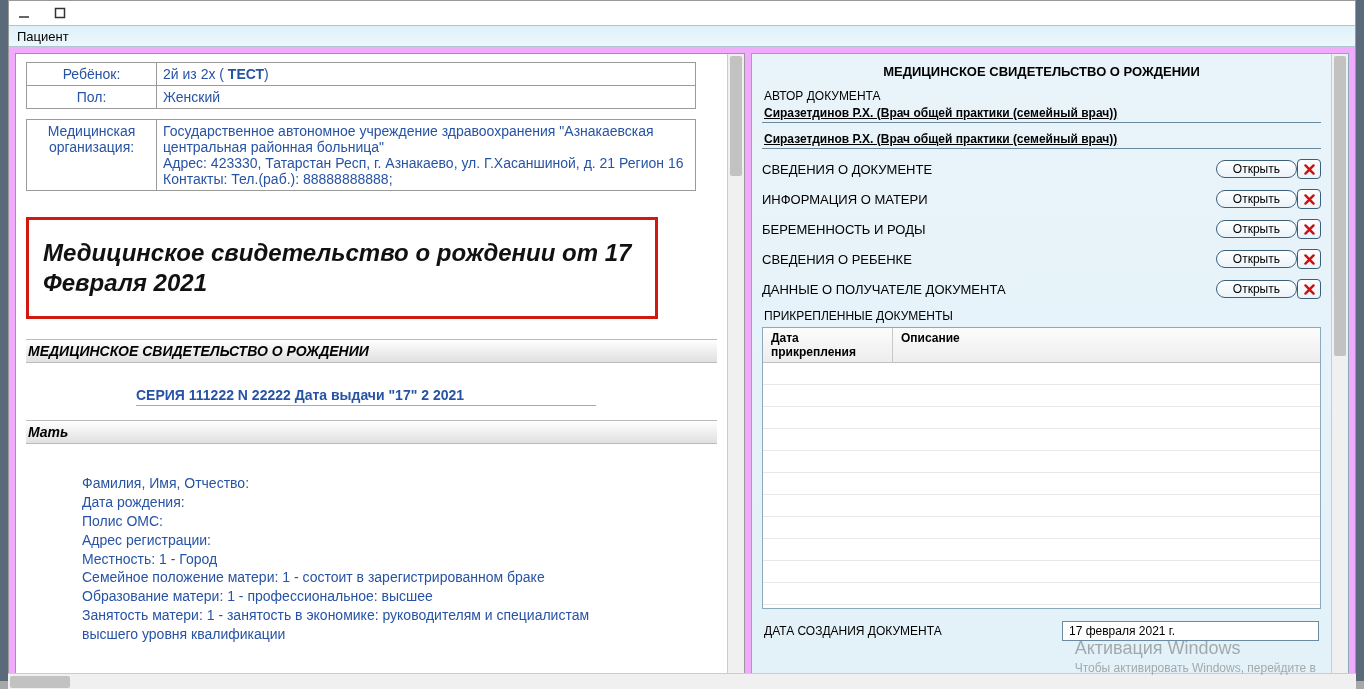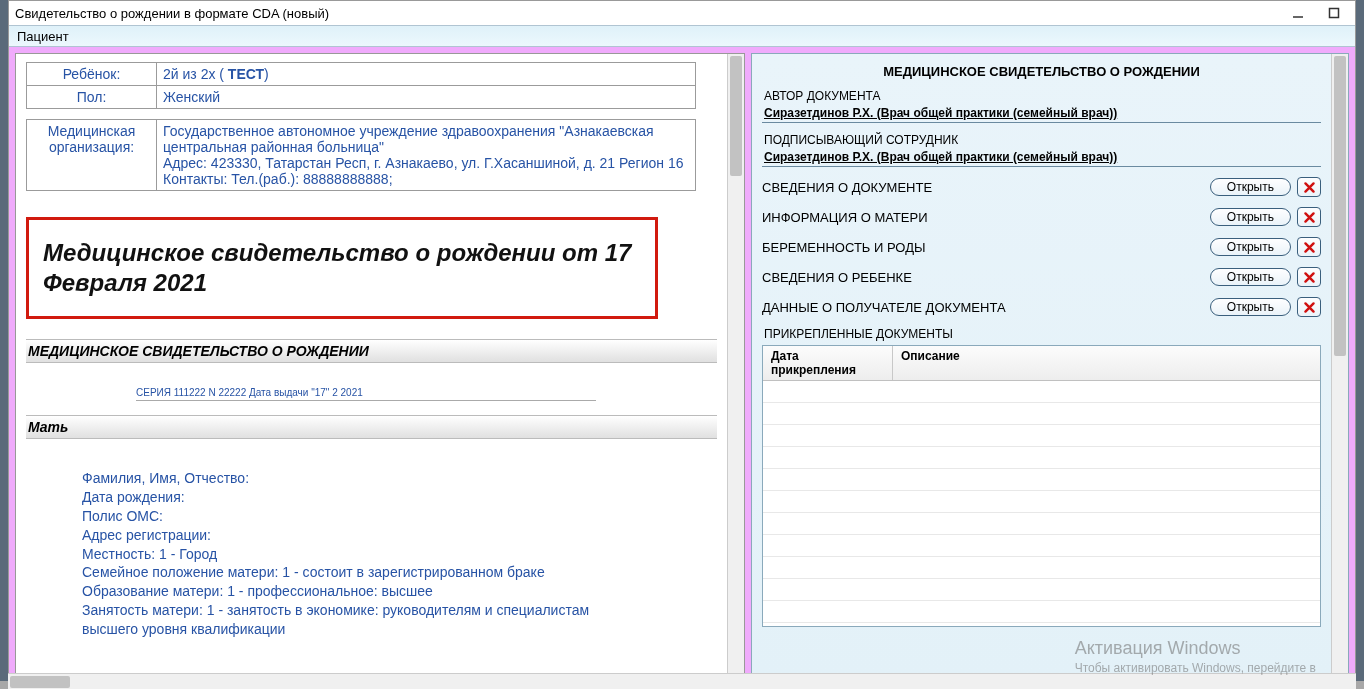--- a/index.html
+++ b/index.html
@@ -103,25 +103,26 @@
     border-bottom: 1px solid #bbb;
     padding: 3px 2px;
     font-size: 14px;
     font-weight: bold;
     font-style: italic;
     color: #000;
     margin-top: 6px;
   }
   .series-line {
     color: #2753a5;
-    font-size:10px;
+    font-size:14px;
     border-bottom: 1px solid #aaa;
     padding: 2px 0;
     margin: 22px 0 14px 110px;
     width: 460px;
+    font-weight: bold;
   }
   .mother-blk {
     margin-left: 56px;
     margin-top: 30px;
     color: #2753a5;
     font-size: 14px;
     line-height: 1.35;
     width: 560px;
   }
   
@@ -160,21 +161,20 @@
   .r-underline-text {
     font-weight:bold;
     font-size:12px;
     color:#000;
     text-decoration: underline;
   }
   .r-row {
     display:flex;
     align-items:center;
     padding: 2px 4px;
-    gap: 6px;
     margin-bottom: 6px;
   }
   .r-row .txt { flex:1; font-size:13px; color:#000; }
   .oval-btn {
     border: 1px solid #3a5f7d;
     background: linear-gradient(#fefeff,#eaf3f9);
     border-radius: 10px;
     padding: 1px 16px;
     font-size: 12px;
     color:#000;
@@ -261,21 +261,20 @@
 </style>
 </head>
 <body>
 
 <div class="left-edge"></div>
 <div class="right-edge"></div>
 
 <div class="outer-frame">
 
   <div class="title-bar">
-    <span class="title-bar-text">Свидетельство о рождении в формате CDA (новый)</span>
     <div class="title-btns">
       <div class="title-btn">
         <svg width="12" height="12">
             <line x1="1" y1="10" x2="11" y2="10" stroke="#333" stroke-width="1.5"></line>
           </svg>
       </div>
       <div class="title-btn">
         <svg width="12" height="12">
             <rect x="1.5" y="1.5" width="9" height="9" fill="none" stroke="#333" stroke-width="1.5"></rect>
           </svg>
@@ -351,21 +350,20 @@
     <div class="right-panel">
       <div class="right-inner">
 
         <div class="r-title">МЕДИЦИНСКОЕ СВИДЕТЕЛЬСТВО О РОЖДЕНИИ</div>
 
         <div class="r-label">АВТОР ДОКУМЕНТА</div>
         <div class="r-underline">
           <span class="r-underline-text">Сиразетдинов Р.Х. (Врач общей практики (семейный врач))</span>
         </div>
 
-        <div class="r-label">ПОДПИСЫВАЮЩИЙ СОТРУДНИК</div>
         <div class="r-underline">
           <span class="r-underline-text">Сиразетдинов Р.Х. (Врач общей практики (семейный врач))</span>
         </div>
 
         <div id="rows-container">
             <div class="r-row">
               <div class="txt">СВЕДЕНИЯ О ДОКУМЕНТЕ</div>
               <div class="oval-btn">Открыть</div>
               <div class="x-btn">
                 <svg viewBox="0 0 16 16">
@@ -425,20 +423,26 @@
             <div class="grid-row-empty"></div>
             <div class="grid-row-empty"></div>
             <div class="grid-row-empty"></div>
             <div class="grid-row-empty"></div>
             <div class="grid-row-empty"></div>
             <div class="grid-row-empty"></div>
             <div class="grid-row-empty"></div>
           </div>
         </div>
 
+        <div class="date-row">
+          <div class="dlbl">ДАТА СОЗДАНИЯ ДОКУМЕНТА</div>
+          <div class="date-input">
+            <span>17 февраля  2021 г.</span>
+          </div>
+        </div>
 
       </div>
       <div class="v-scrollbar">
           <div class="thumb"></div>
         </div>
     </div>
 
   </div>
 
 </div>

